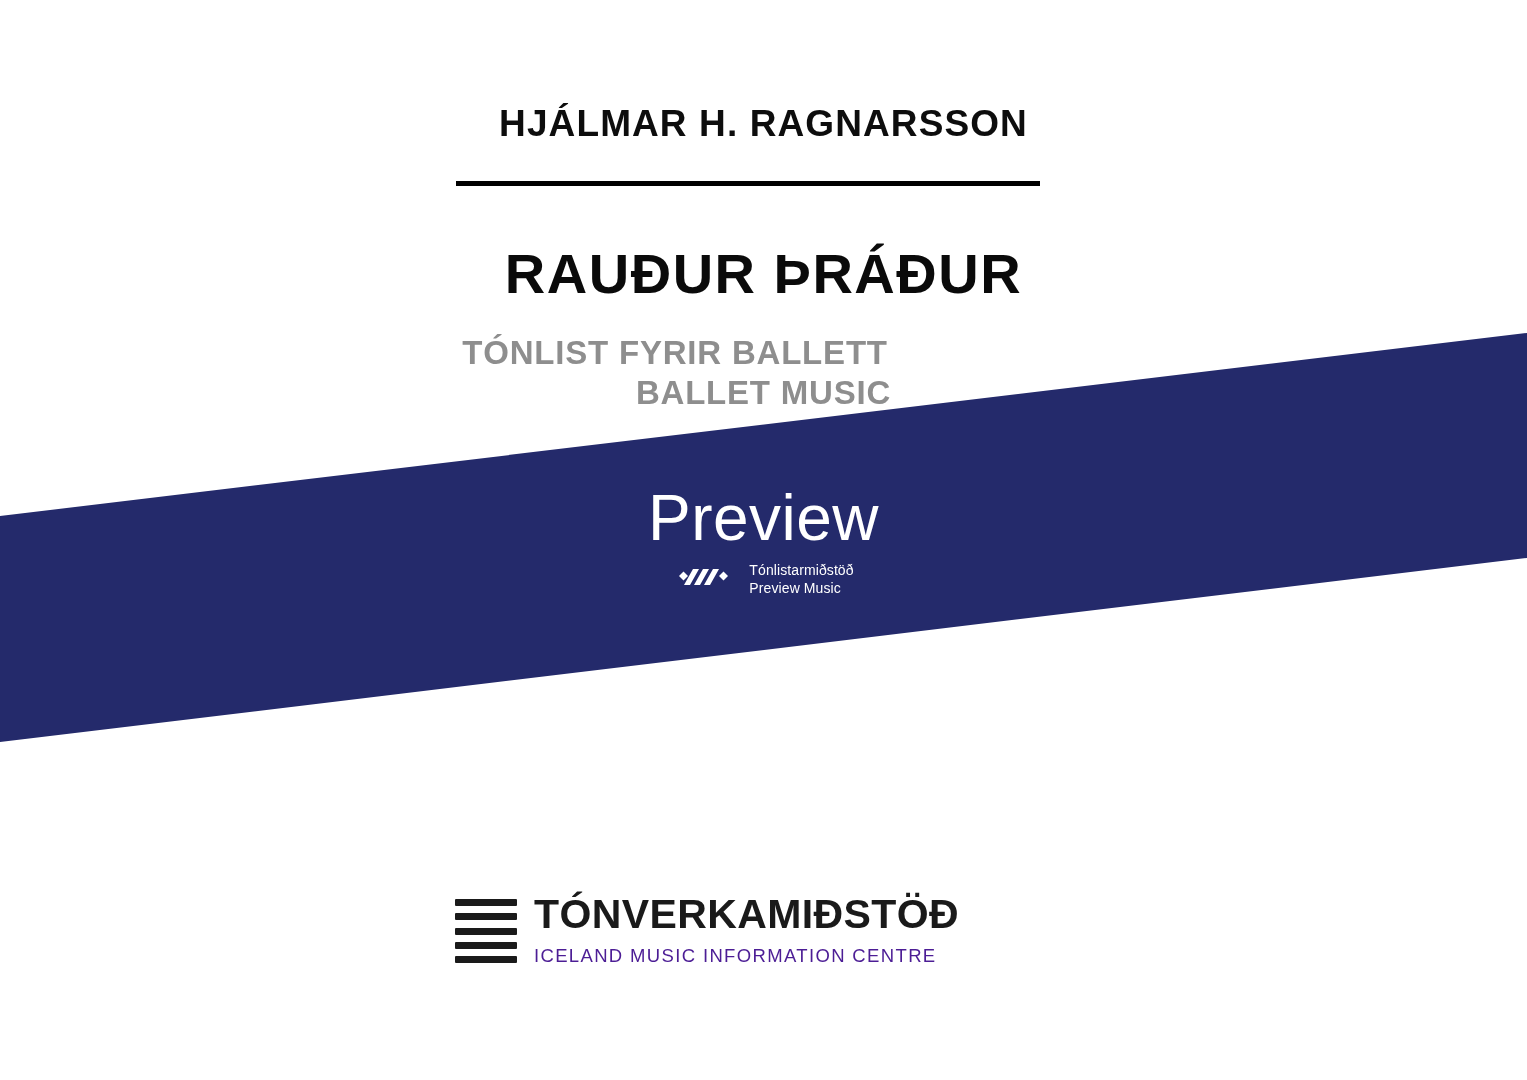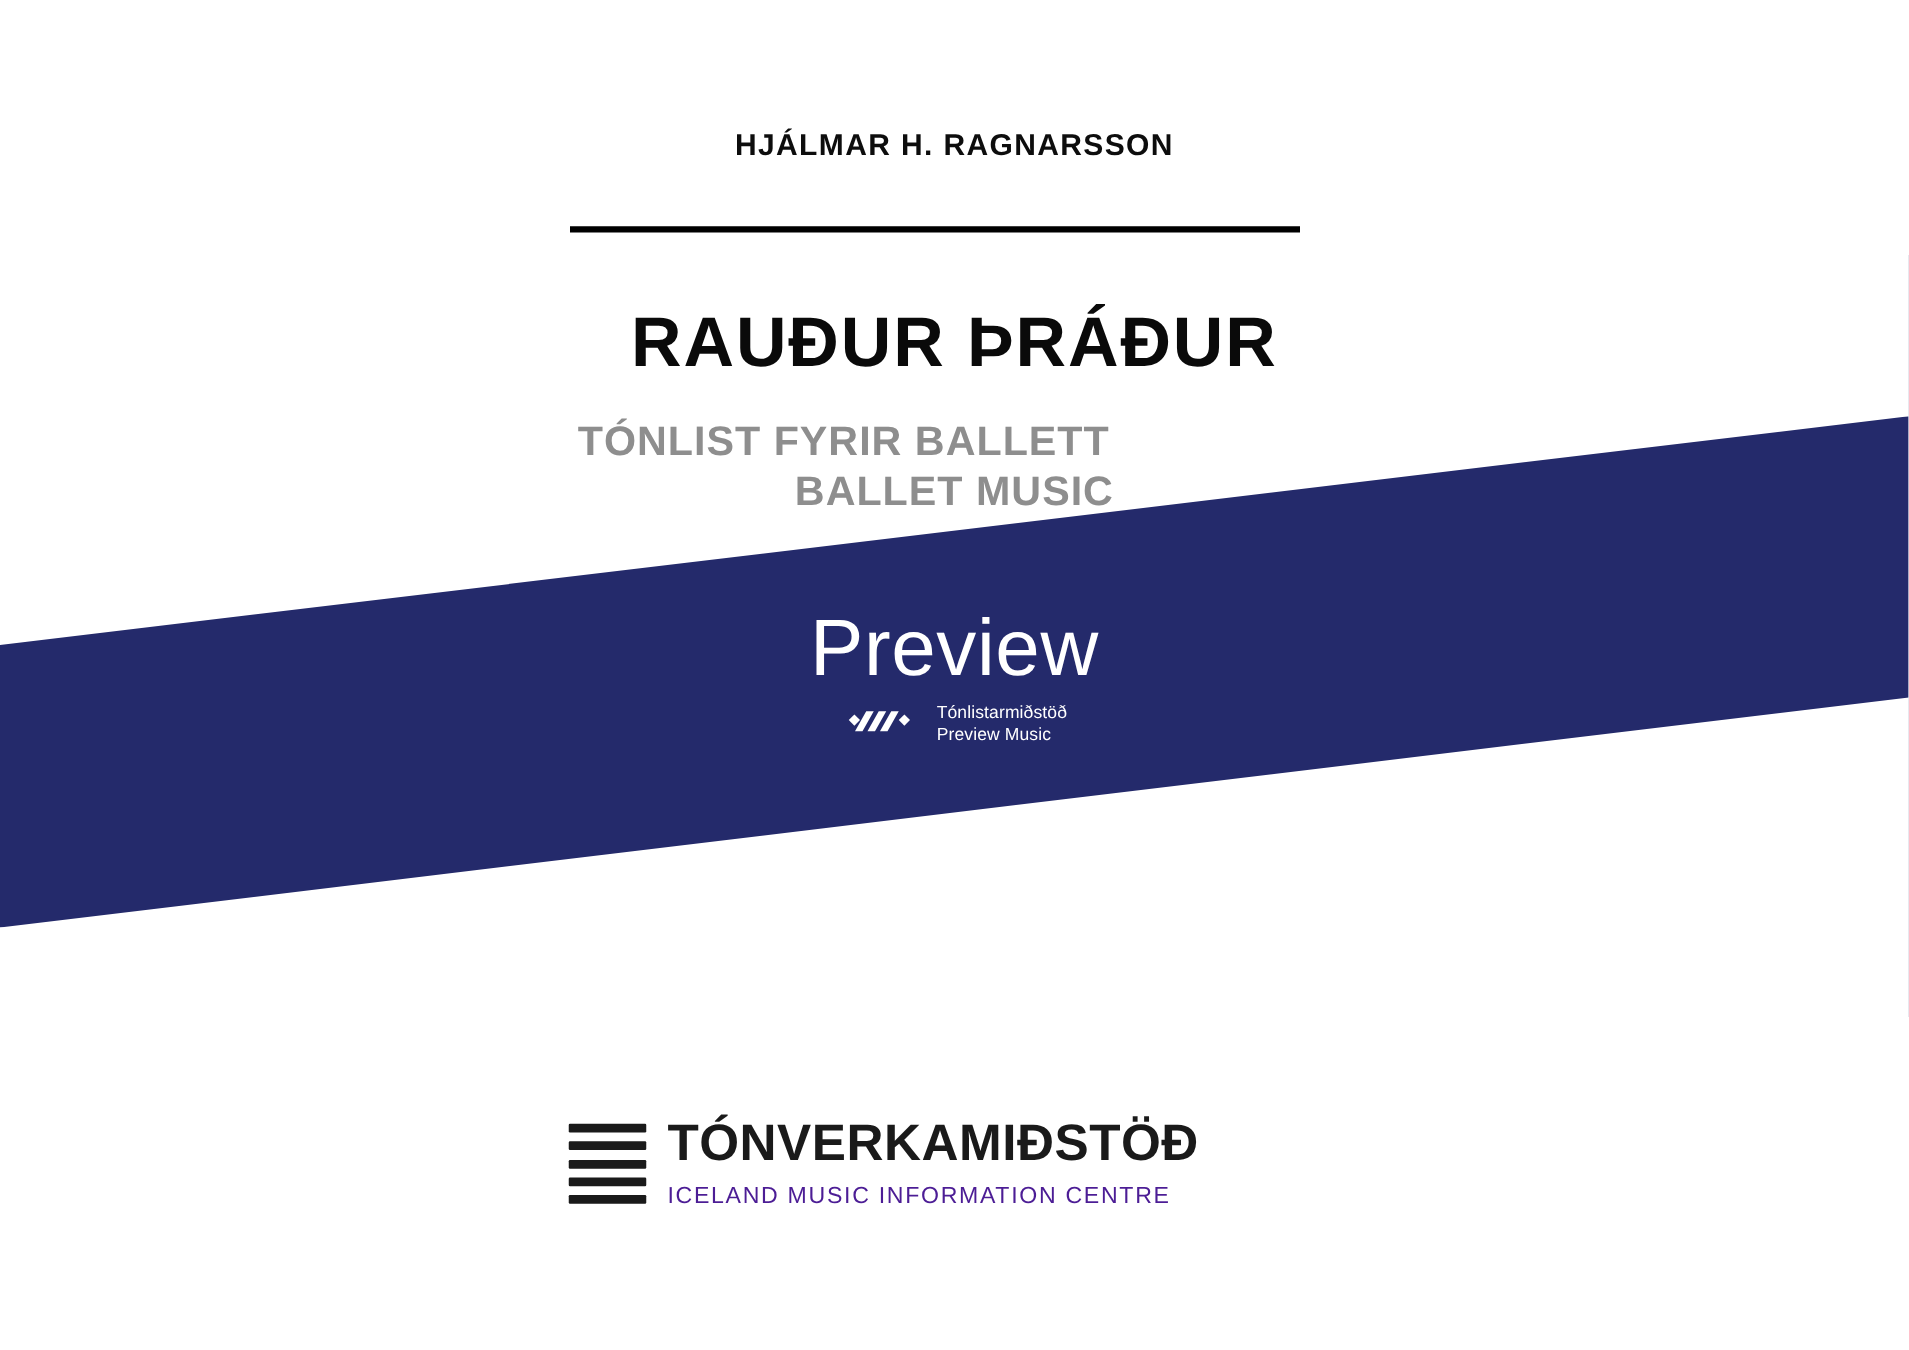--- a/index.html
+++ b/index.html
@@ -20,21 +20,21 @@
     background: #ffffff;
   }
 
   
   .composer {
     position: absolute;
     left: 0;
     top: 104px;
     width: 1527px;
     text-align: center;
-    font-size: 24px;
+    font-size: 37px;
     font-weight: bold;
     letter-spacing: 1.1px;
     color: #0d0d0d;
     line-height: 1.1;
   }
 
   
   .rule {
     position: absolute;
     left: 456px;

